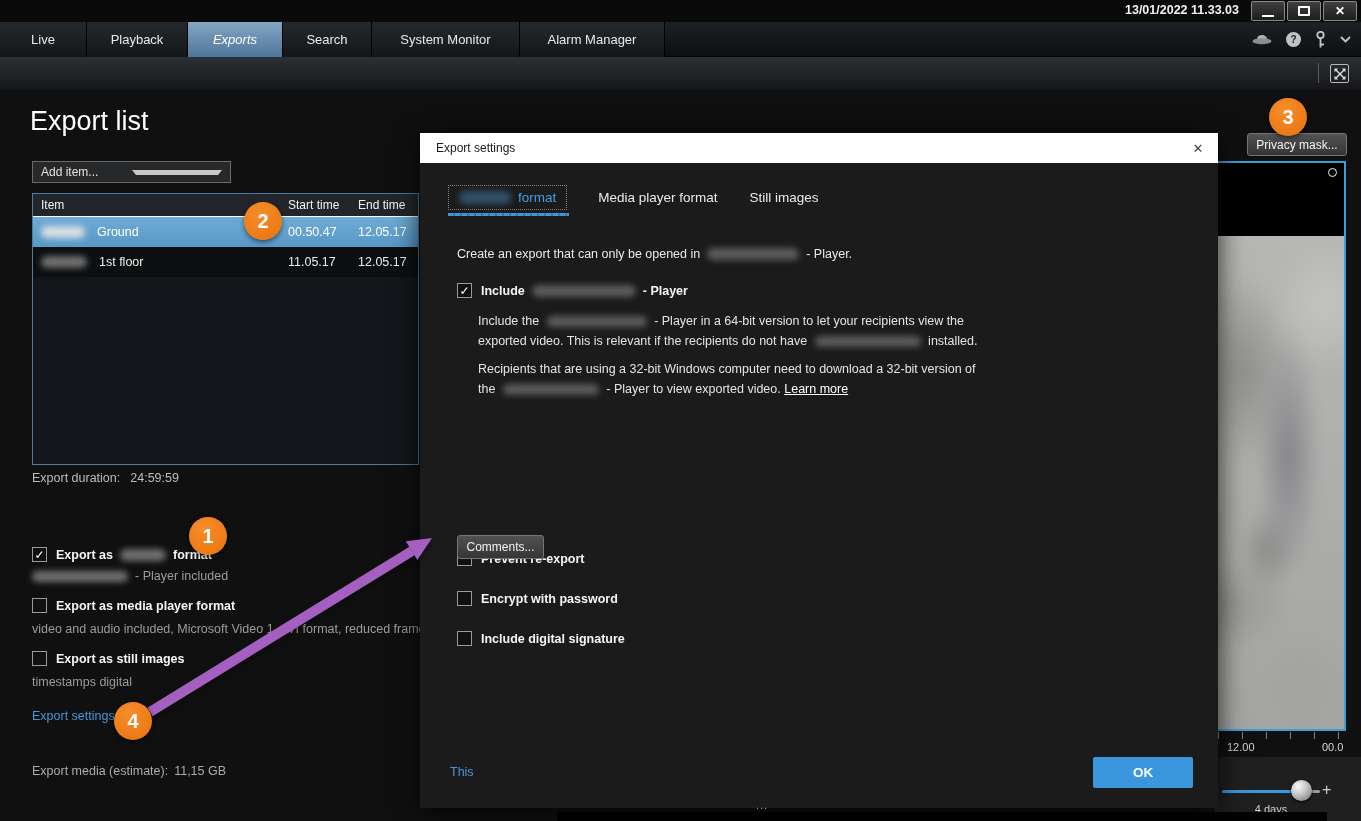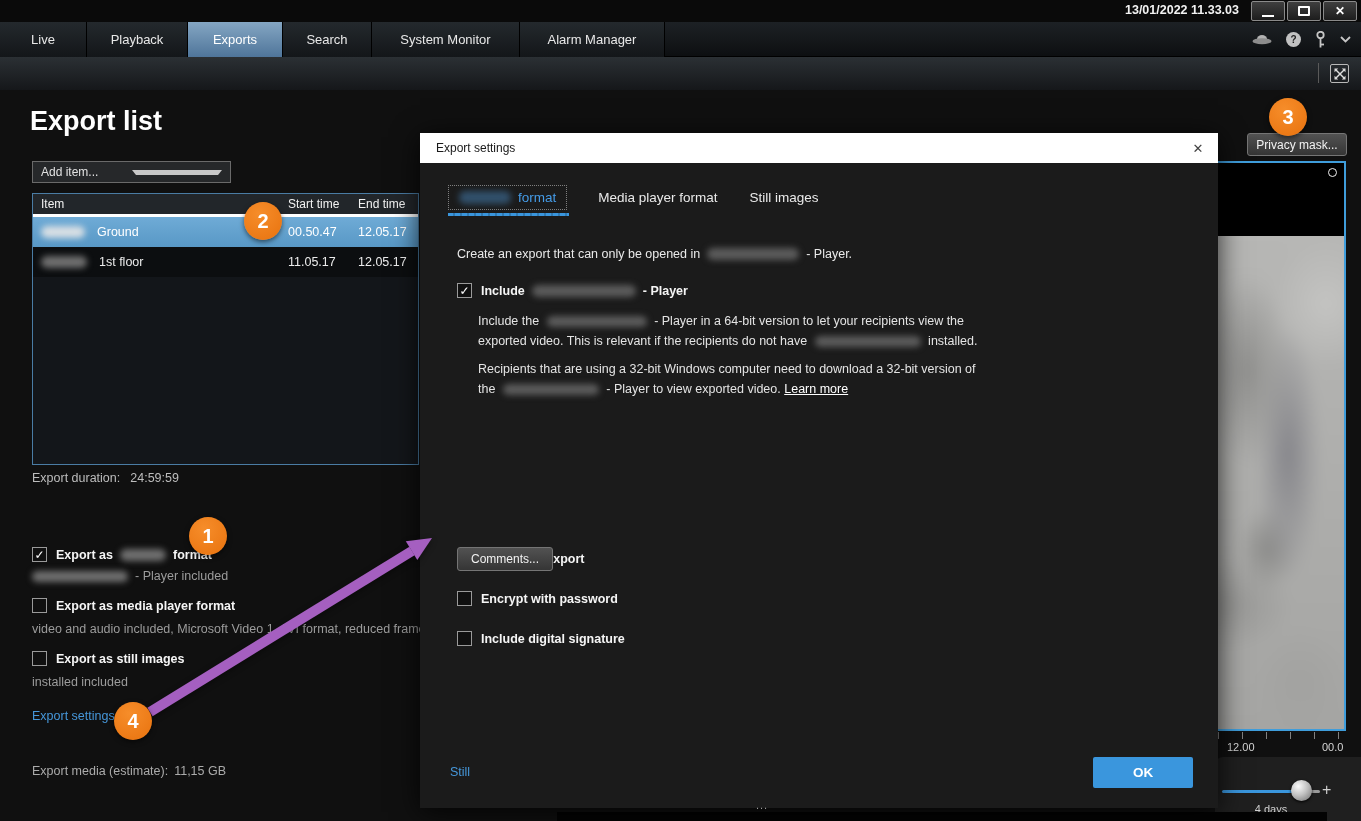--- a/index.html
+++ b/index.html
@@ -17,41 +17,41 @@
             background:linear-gradient(#3f3f3f,#1d1d1d); display:flex; align-items:center; justify-content:center; }
   .glyph-min { width:12px; height:2px; background:#fff; margin-top:9px; }
   .glyph-max { width:12px; height:10px; border:2px solid #fff; border-radius:1px; }
   .glyph-close { color:#fff; font-size:12px; font-weight:bold; line-height:1; }
   
   .tabbar { position:absolute; left:0; top:22px; width:1361px; height:35px;
             background:linear-gradient(180deg,#1d2125,#0d0f11); border-bottom:1px solid #000; display:flex; }
   .tab { height:35px; display:flex; align-items:center; justify-content:center;
          font-size:13px; color:#e8e8e8; background:linear-gradient(#24292d,#131619);
          border-right:1px solid #000; cursor:default; }
-  .tab.active { background:linear-gradient(#84a6c3,#4f759a); color:#fff; }
+  .tab.active { background:linear-gradient(#84a6c3,#4f759a); color:#fff;font-style:italic; }
   .t-live{width:87px}.t-playback{width:101px}.t-exports{width:95px}.t-search{width:89px}.t-alarm{width:145px}.t-sysmon{width:148px}
   .tabbar-icons { position:absolute; right:10px; top:22px; height:35px; display:flex; align-items:center; gap:14px; }
   .help-circle { width:15px; height:15px; border-radius:50%; background:#c2c2c2; color:#1d1d1d;
                  font-size:10px; font-weight:bold; display:flex; align-items:center; justify-content:center; }
   
   .toolbar { position:absolute; left:0; top:57px; width:1361px; height:33px;
              background:linear-gradient(#2b3034,#15171a); }
   .toolbar-divider { position:absolute; right:42px; top:6px; width:1px; height:20px; background:#5a5a5a; }
   .fullscreen-btn { position:absolute; right:12px; top:7px; width:19px; height:19px;
                     border:1px solid #b8b8b8; border-radius:2px; display:flex; align-items:center; justify-content:center; }
   
-  .page-title { position:absolute; left:30px; top:106px; font-size:27px; font-weight:700; color:#fff; }
+  .page-title { position:absolute; left:30px; top:106px; font-size:27px; font-weight:400; color:#fff; }
   .add-item { position:absolute; left:32px; top:161px; width:199px; height:22px; background:#26282a;
               border:1px solid #6a6a6a; display:flex; align-items:center; }
   .add-item span { font-size:12px; color:#e2e2e2; margin-left:8px; flex:1; }
   .caret-down { width:0; height:0; border-left:4px solid transparent; border-right:4px solid transparent;
                 border-top:5px solid #c8c8c8; margin-right:8px; }
   .exp-table { position:absolute; left:32px; top:193px; width:387px; height:272px;
                border:1px solid #4a7ca4; background:#13161a; overflow:hidden; }
-  .exp-head { display:flex; height:23px; background:#22262a; border-bottom:3px solid #ffffff;
+  .exp-head { display:flex; height:23px; background:#22262a; border-bottom:1px solid #ffffff;
               align-items:center; font-size:12px; color:#f2f2f2; }
   .col1{width:247px; padding-left:8px;} .col2{width:70px; padding-left:8px;} .col3{width:62px; padding-left:8px;}
   .exp-row { display:flex; height:30px; align-items:center; font-size:12.5px; color:#ececec; background:#0c0e10; }
   .exp-row.selected { background:linear-gradient(#6fabd6,#5898c6); color:#fff; }
   .blur-blob { display:inline-block; border-radius:6px; filter:blur(3px); vertical-align:middle; }
   .blob-dark { background:#6f6f6f; }
   .blob-light { background:#d8dfe4; }
   .blob-dlg { background:#5b5b5b; }
   .blob-tab { background:#31506b; }
   .name-cell { display:flex; align-items:center; gap:12px; }
@@ -87,21 +87,21 @@
   .dlg-para .blur-blob { margin:0 4px; }
   .para1 { top:178px; }
   .para2 { top:226px; }
   .learn-more { color:#fff; text-decoration:underline; cursor:pointer; }
   .dlg-cb2 { top:418px; left:457px; }
   .dlg-cb3 { top:458px; left:457px; }
   .dlg-cb4 { top:498px; left:457px; }
   .dlg-cb2 .cblabel, .dlg-cb3 .cblabel, .dlg-cb4 .cblabel, .dlg-include .cblabel { font-weight:600; }
   .gray-btn { background:linear-gradient(#525252,#353535); border:1px solid #757575; border-radius:3px;
               color:#f2f2f2; font-size:12px; display:flex; align-items:center; justify-content:center; cursor:pointer; }
-  .comments-btn { position:absolute; left:37px; top:414px; width:96px; height:24px; }
+  .comments-btn { position:absolute; left:37px; top:402px; width:87px; height:24px; }
   .help-link { position:absolute; left:30px; top:632px; }
   .ok-btn { position:absolute; left:673px; top:624px; width:100px; height:31px; background:#3a96dd;
             border-radius:2px; color:#fff; font-size:13.5px; font-weight:bold;
             display:flex; align-items:center; justify-content:center; cursor:pointer; }
   
   .privacy-btn { position:absolute; left:1247px; top:133px; width:100px; height:23px; z-index:2; }
   .preview { position:absolute; left:1214px; top:161px; width:132px; height:570px;
              border:2px solid #3f9ddb; background:#000; overflow:hidden; z-index:1; }
   .scene { position:absolute; left:0; top:73px; right:0; bottom:0; overflow:hidden; }
   .scene-inner { position:absolute; inset:-12px; filter:blur(6px); transform:scale(1.08);
@@ -266,21 +266,21 @@
   <div class="cbrow" style="left:32px; top:598px;">
     <span class="cbox"></span>
     <span class="cblabel">Export as media player format</span>
   </div>
   <div class="subtext clip388" style="left:32px; top:622px;">video and audio included, Microsoft Video 1, AVI format, reduced frame r</div>
 
   <div class="cbrow" style="left:32px; top:651px;">
     <span class="cbox"></span>
     <span class="cblabel">Export as still images</span>
   </div>
-  <div class="subtext" style="left:32px; top:675px;">installed included</div>
+  <div class="subtext" style="left:32px; top:675px;">timestamps digital</div>
 
   <div class="export-settings-link link-blue">Export settings</div>
 
   <div class="export-size">
     <span>Export media (estimate):</span>
     <span>11,15 GB</span>
   </div>
 
   <div class="privacy-btn gray-btn">Privacy mask...</div>
   <div class="preview">
@@ -364,21 +364,21 @@
       <span class="cbox"></span>
       <span class="cblabel">Encrypt with password</span>
     </div>
     <div class="cbrow dlg-cb4" style="left:37px;">
       <span class="cbox"></span>
       <span class="cblabel">Include digital signature</span>
     </div>
 
     <div class="comments-btn gray-btn">Comments...</div>
 
-    <span class="help-link link-blue">Still</span>
+    <span class="help-link link-blue">This</span>
     <div class="ok-btn">OK</div>
   </div>
 
   <svg class="arrow-overlay" width="1361" height="821" viewBox="0 0 1361 821">
     <g style="filter:drop-shadow(0 2px 3px rgba(0,0,0,0.4));">
       <line x1="150" y1="712" x2="412" y2="551" stroke="#a55fc0" stroke-width="10"></line>
       <polygon points="432,538 417.3,560 405.8,541.2" fill="#a55fc0"></polygon>
     </g>
   </svg>
   <div class="callout c1">1</div>

